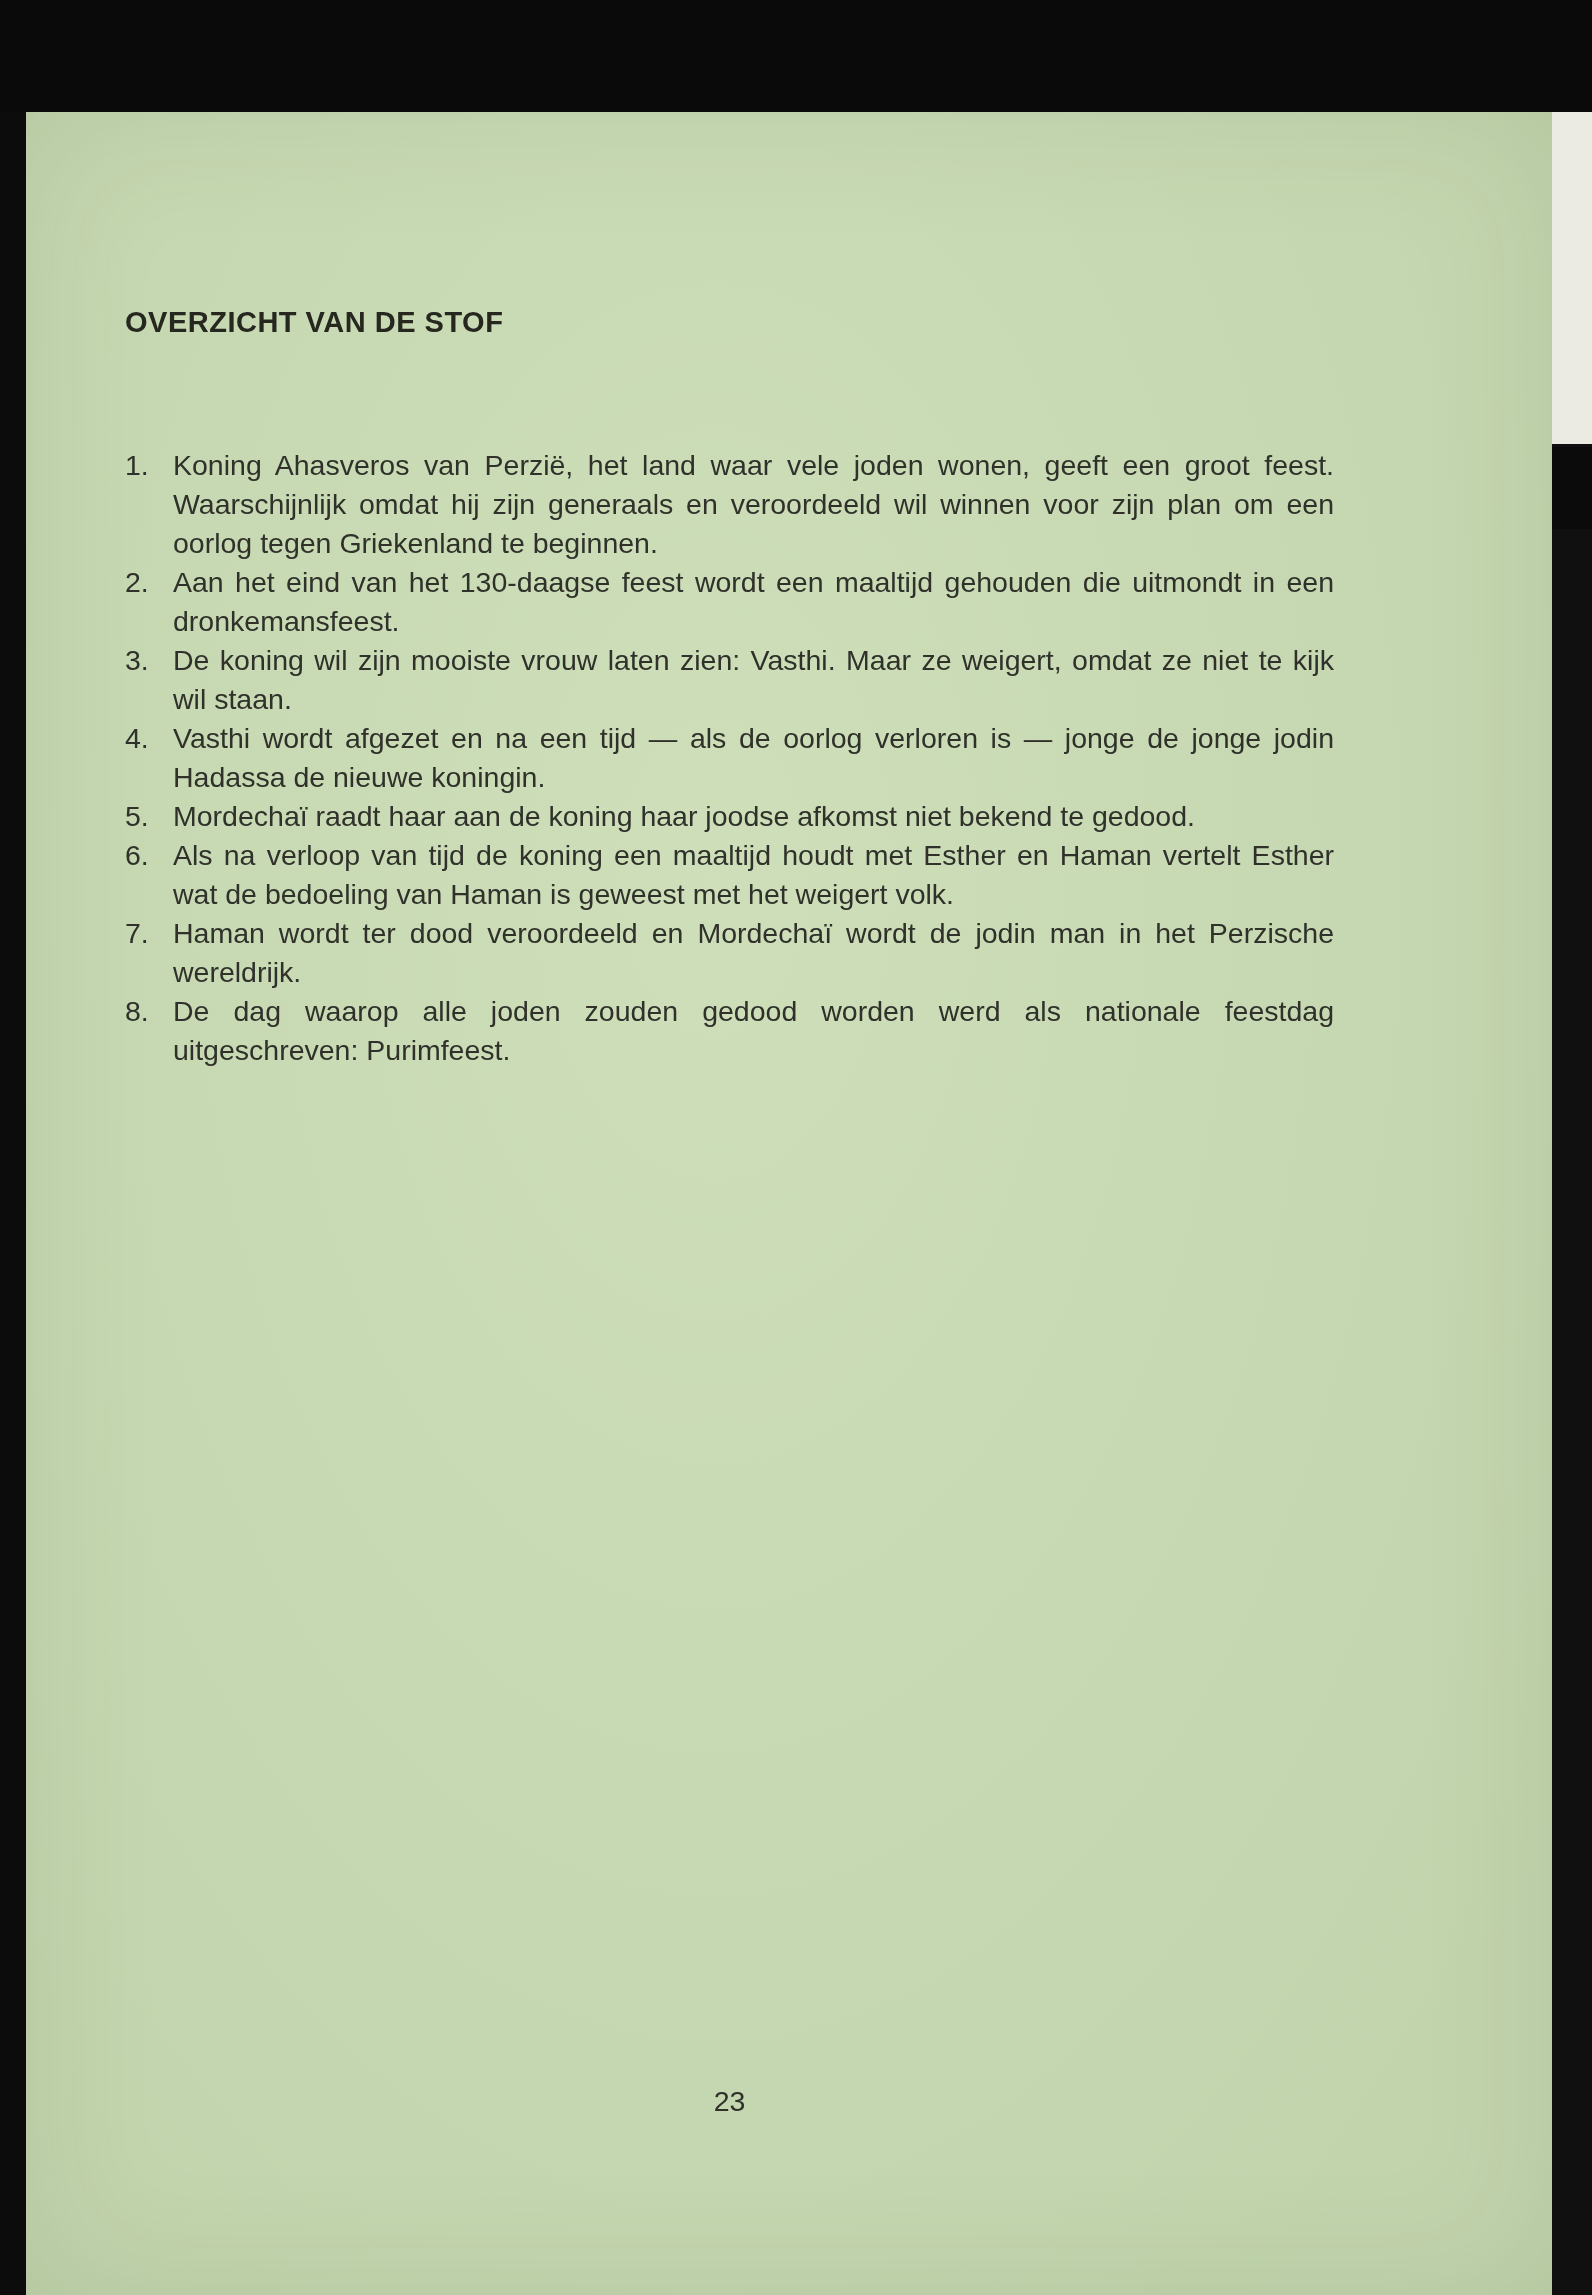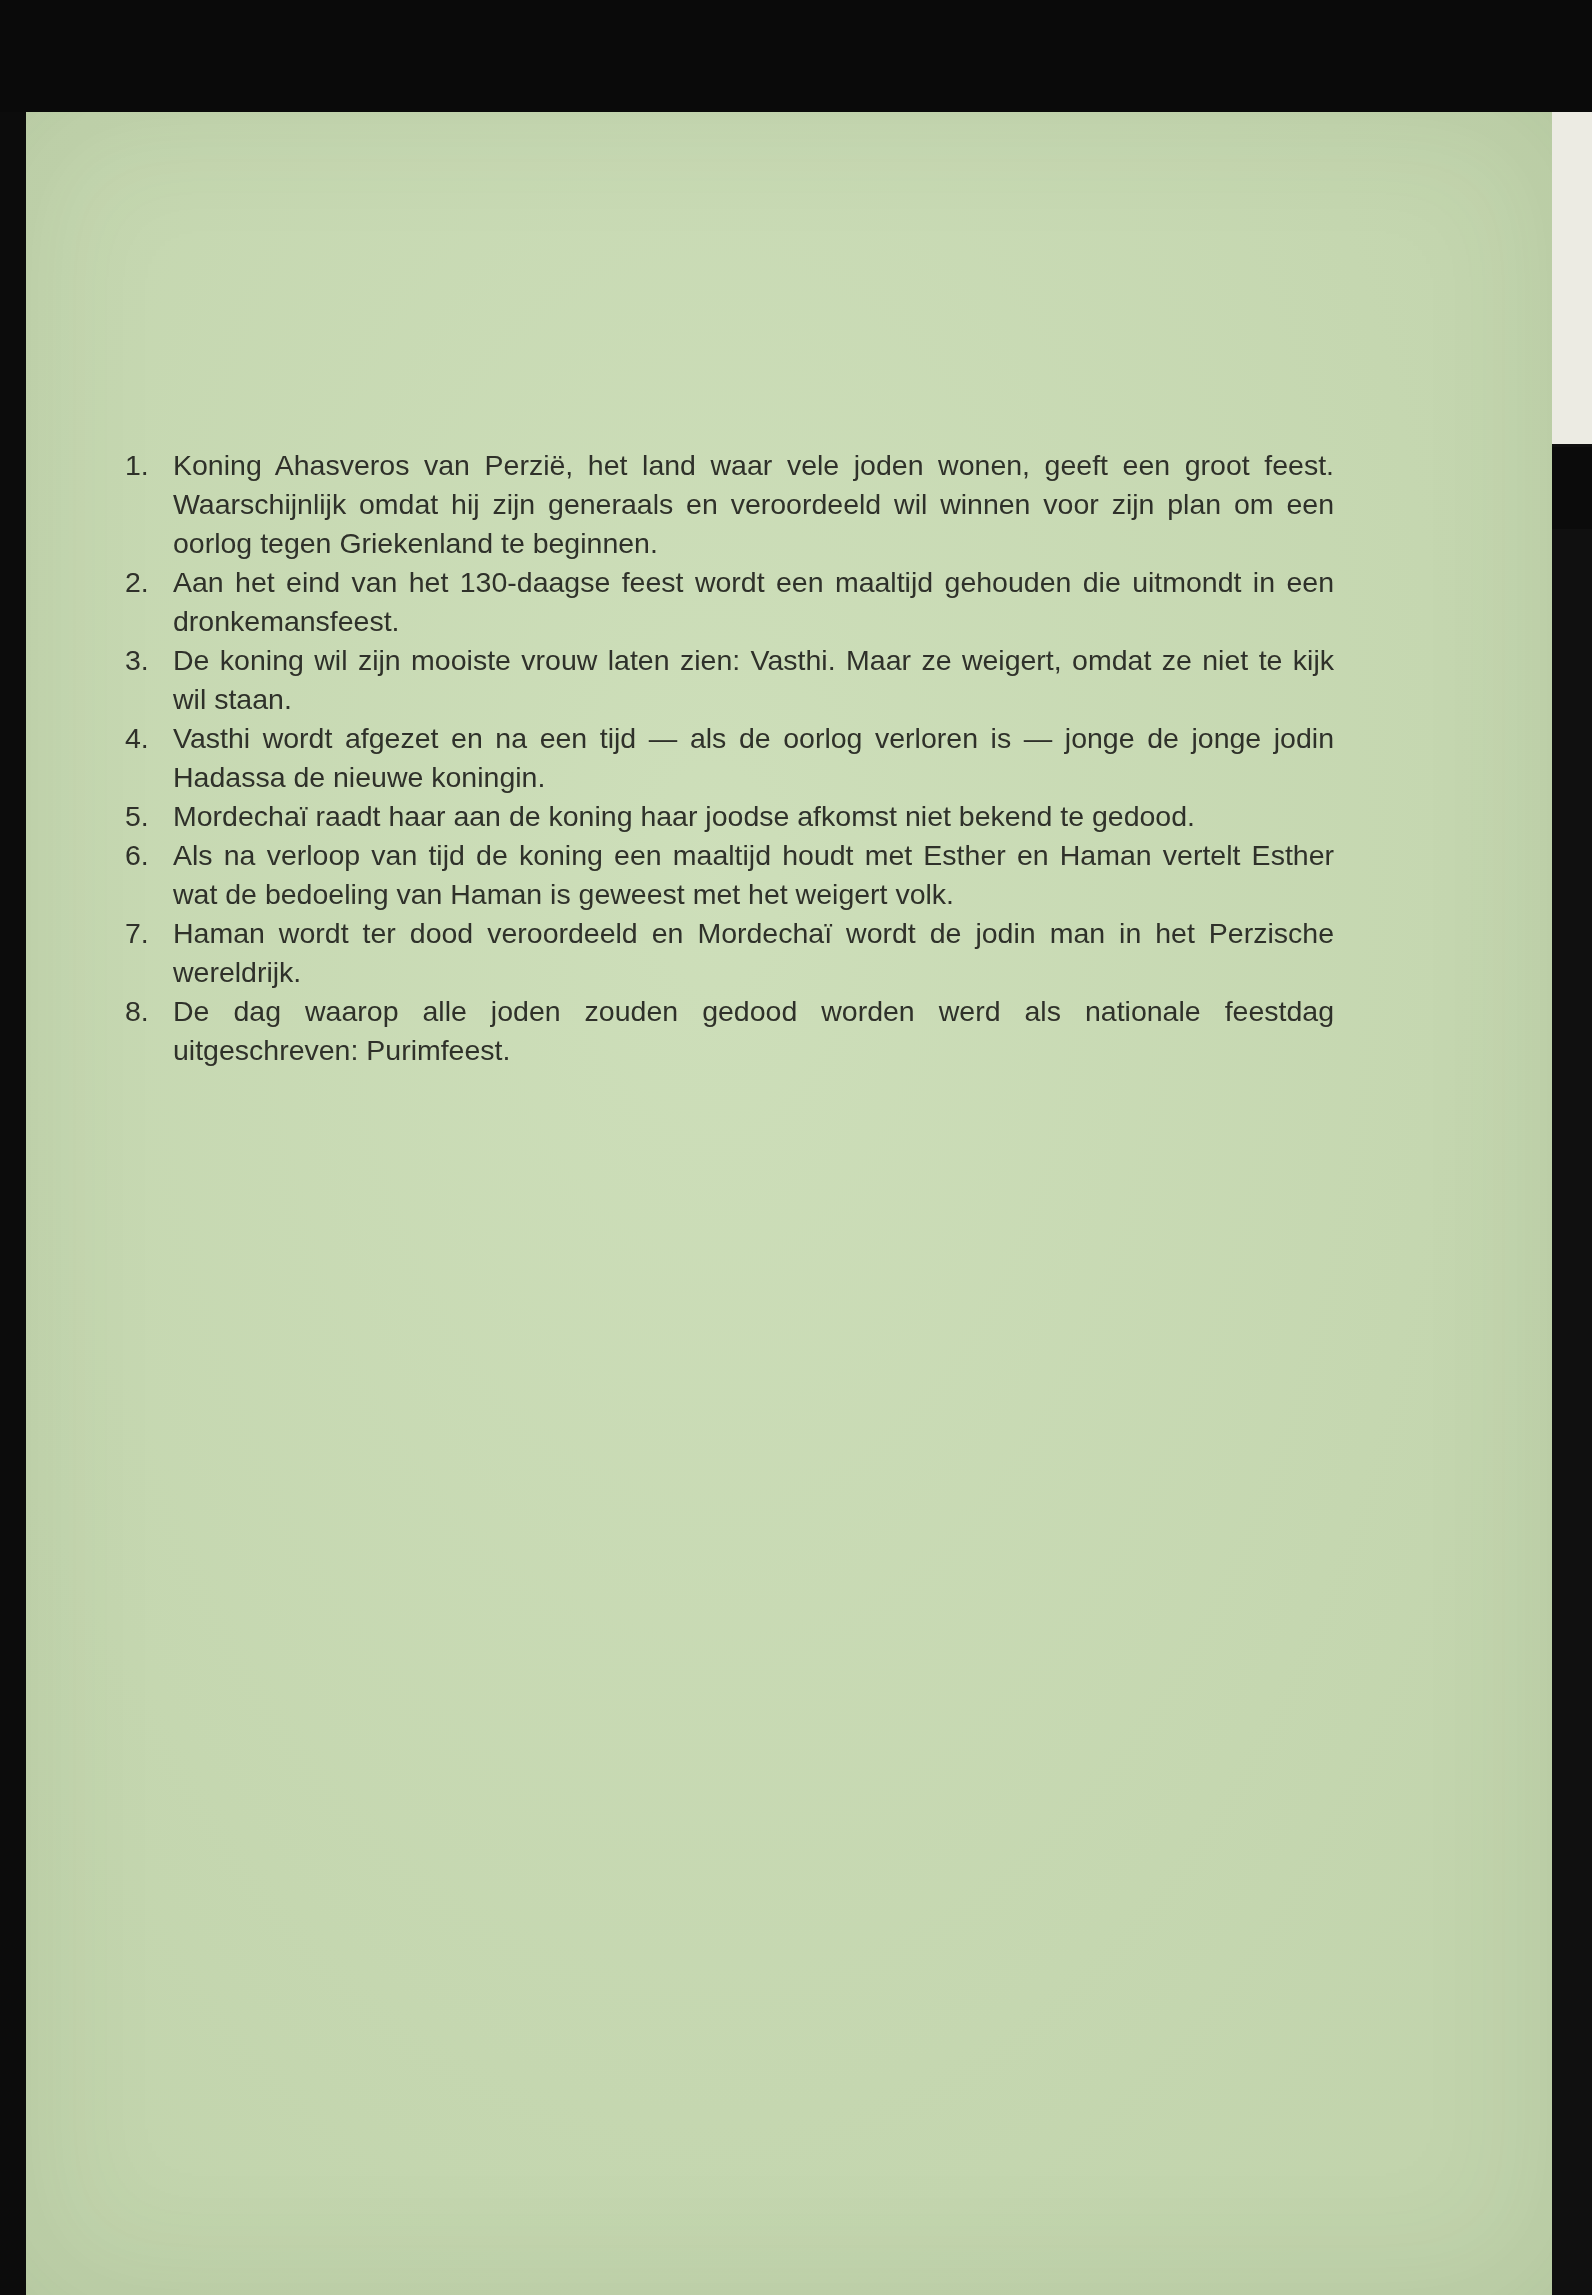--- a/index.html
+++ b/index.html
@@ -106,20 +106,21 @@
 
   <div class="top-band"></div>
   <div class="left-edge"></div>
   <div class="right-light"></div>
   <div class="right-dark"></div>
   <div class="binder-tab"></div>
 
   <div class="paper">
     <div class="paper-tint"></div>
 
+    <div class="doc-title">OVERZICHT VAN DE STOF</div>
 
     <div class="list">
 
       <div class="item">
         <span class="num">1.</span>
         <span class="txt">Koning Ahasveros van Perzië, het land waar vele joden wonen, geeft een groot feest. Waarschijnlijk omdat hij zijn generaals en veroordeeld wil winnen voor zijn plan om een oorlog tegen Griekenland te beginnen.</span>
       </div>
 
       <div class="item">
         <span class="num">2.</span>
@@ -151,16 +152,17 @@
         <span class="txt">Haman wordt ter dood veroordeeld en Mordechaï wordt de jodin man in het Perzische wereldrijk.</span>
       </div>
 
       <div class="item">
         <span class="num">8.</span>
         <span class="txt">De dag waarop alle joden zouden gedood worden werd als nationale feestdag uitgeschreven: Purimfeest.</span>
       </div>
 
     </div>
 
+    <div class="page-number">23</div>
   </div>
 
 </div>
 
 
 </body></html>

